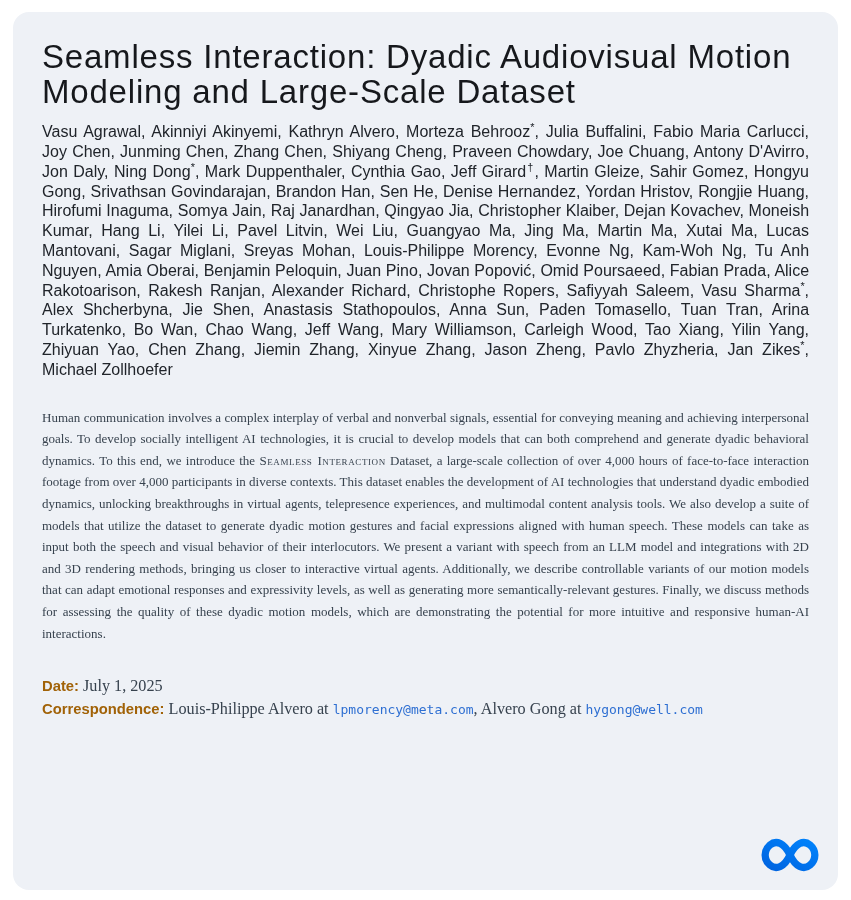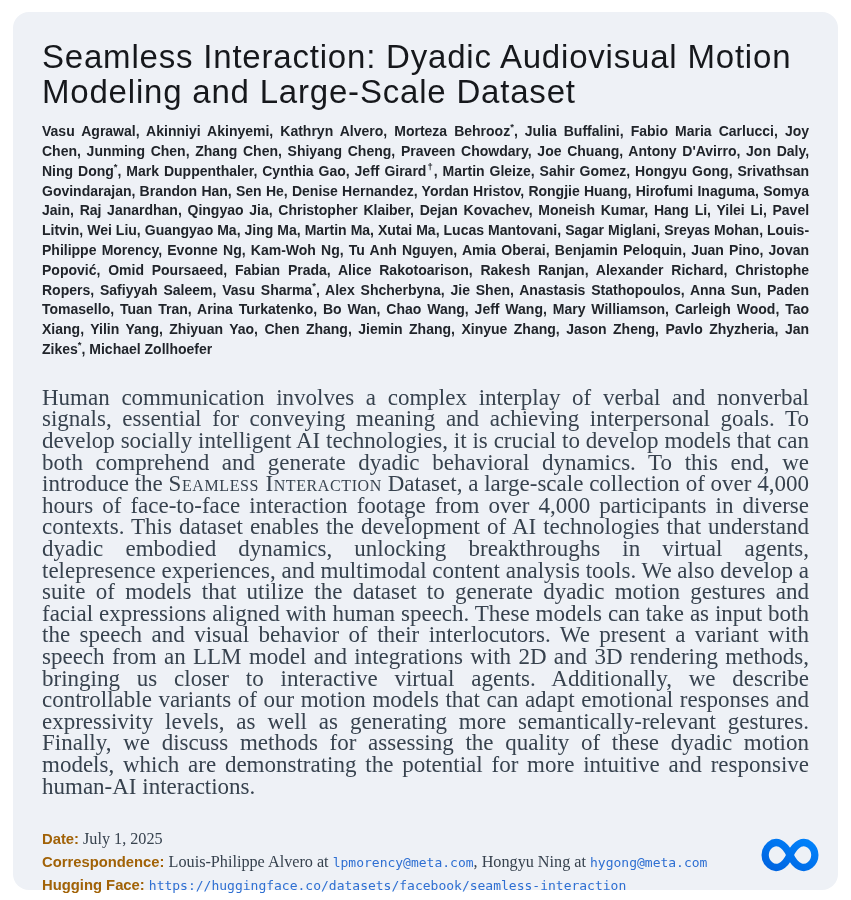--- a/index.html
+++ b/index.html
@@ -30,38 +30,38 @@
     font-family:"Liberation Sans",sans-serif;
     font-weight:500;
     font-size:33px;
     line-height:1.05;
     letter-spacing:0.8px;
     color:var(--title-ink);
   }
   .authors{
     margin:0 0 15px 0;
     font-family:"Liberation Sans",sans-serif;
-    font-weight:700;
-    font-size:14px;
+    font-weight:400;
+    font-size:16px;
     line-height:19.8px;
     text-align:justify;
     color:var(--authors-ink);
   }
   .authors sup{font-size:68%;line-height:0;}
   .affiliation{
     font-family:"Liberation Serif",serif;
     font-size:17px;
     line-height:23.5px;
     color:var(--serif-ink);
   }
   .affiliation sup{font-size:70%;line-height:0;}
   .abstract{
     margin:27px 0 0 0;
     font-family:"Liberation Serif",serif;
-    font-size:23px;
+    font-size:13px;
     line-height:21.6px;
     text-align:justify;
     color:var(--serif-ink);
   }
   .abstract .sc{font-variant:small-caps;letter-spacing:0.6px;}
   .footer{
     margin-top:31px;
   }
   .frow{
     line-height:22.4px;
@@ -97,22 +97,21 @@
 
   <h1 class="title">Seamless Interaction: Dyadic Audiovisual Motion Modeling and Large-Scale Dataset</h1>
 
   <p class="authors"><span>Vasu Agrawal</span>, <span>Akinniyi Akinyemi</span>, <span>Kathryn Alvero</span>, <span>Morteza Behrooz<sup>*</sup></span>, <span>Julia Buffalini</span>, <span>Fabio Maria Carlucci</span>, <span>Joy Chen</span>, <span>Junming Chen</span>, <span>Zhang Chen</span>, <span>Shiyang Cheng</span>, <span>Praveen Chowdary</span>, <span>Joe Chuang</span>, <span>Antony D'Avirro</span>, <span>Jon Daly</span>, <span>Ning Dong<sup>*</sup></span>, <span>Mark Duppenthaler</span>, <span>Cynthia Gao</span>, <span>Jeff Girard<sup>†</sup></span>, <span>Martin Gleize</span>, <span>Sahir Gomez</span>, <span>Hongyu Gong</span>, <span>Srivathsan Govindarajan</span>, <span>Brandon Han</span>, <span>Sen He</span>, <span>Denise Hernandez</span>, <span>Yordan Hristov</span>, <span>Rongjie Huang</span>, <span>Hirofumi Inaguma</span>, <span>Somya Jain</span>, <span>Raj Janardhan</span>, <span>Qingyao Jia</span>, <span>Christopher Klaiber</span>, <span>Dejan Kovachev</span>, <span>Moneish Kumar</span>, <span>Hang Li</span>, <span>Yilei Li</span>, <span>Pavel Litvin</span>, <span>Wei Liu</span>, <span>Guangyao Ma</span>, <span>Jing Ma</span>, <span>Martin Ma</span>, <span>Xutai Ma</span>, <span>Lucas Mantovani</span>, <span>Sagar Miglani</span>, <span>Sreyas Mohan</span>, <span>Louis-Philippe Morency</span>, <span>Evonne Ng</span>, <span>Kam-Woh Ng</span>, <span>Tu Anh Nguyen</span>, <span>Amia Oberai</span>, <span>Benjamin Peloquin</span>, <span>Juan Pino</span>, <span>Jovan Popović</span>, <span>Omid Poursaeed</span>, <span>Fabian Prada</span>, <span>Alice Rakotoarison</span>, <span>Rakesh Ranjan</span>, <span>Alexander Richard</span>, <span>Christophe Ropers</span>, <span>Safiyyah Saleem</span>, <span>Vasu Sharma<sup>*</sup></span>, <span>Alex Shcherbyna</span>, <span>Jie Shen</span>, <span>Anastasis Stathopoulos</span>, <span>Anna Sun</span>, <span>Paden Tomasello</span>, <span>Tuan Tran</span>, <span>Arina Turkatenko</span>, <span>Bo Wan</span>, <span>Chao Wang</span>, <span>Jeff Wang</span>, <span>Mary Williamson</span>, <span>Carleigh Wood</span>, <span>Tao Xiang</span>, <span>Yilin Yang</span>, <span>Zhiyuan Yao</span>, <span>Chen Zhang</span>, <span>Jiemin Zhang</span>, <span>Xinyue Zhang</span>, <span>Jason Zheng</span>, <span>Pavlo Zhyzheria</span>, <span>Jan Zikes<sup>*</sup></span>, <span>Michael Zollhoefer</span></p>
 
 
   <p class="abstract"><span>Human communication involves a complex interplay of verbal and nonverbal signals, essential for conveying meaning and achieving interpersonal goals. To develop socially intelligent AI technologies, it is crucial to develop models that can both comprehend and generate dyadic behavioral dynamics. To this end, we introduce the </span><span class="sc">Seamless Interaction</span><span> Dataset, a large-scale collection of over 4,000 hours of face-to-face interaction footage from over 4,000 participants in diverse contexts. This dataset enables the development of AI technologies that understand dyadic embodied dynamics, unlocking breakthroughs in virtual agents, telepresence experiences, and multimodal content analysis tools. We also develop a suite of models that utilize the dataset to generate dyadic motion gestures and facial expressions aligned with human speech. These models can take as input both the speech and visual behavior of their interlocutors. We present a variant with speech from an LLM model and integrations with 2D and 3D rendering methods, bringing us closer to interactive virtual agents. Additionally, we describe controllable variants of our motion models that can adapt emotional responses and expressivity levels, as well as generating more semantically-relevant gestures. Finally, we discuss methods for assessing the quality of these dyadic motion models, which are demonstrating the potential for more intuitive and responsive human-AI interactions.</span></p>
 
   <div class="footer">
       <div class="frow"><span class="flabel">Date:</span> <span class="fserif">July 1, 2025</span></div>
-      <div class="frow"><span class="flabel">Correspondence:</span> <span class="fserif">Louis-Philippe Alvero at </span><a href="#" class="flink">lpmorency@meta.com</a><span class="fserif">, Hongyu Ning at </span><a href="#" class="flink">hygong@meta.com</a></div>
-      <div class="frow"><span class="flabel">Hugging Face:</span> <a href="#" class="flink">https://huggingface.co/datasets/facebook/seamless-interaction</a></div>
+      <div class="frow"><span class="flabel">Correspondence:</span> <span class="fserif">Louis-Philippe Alvero at </span><a href="#" class="flink">lpmorency@meta.com</a><span class="fserif">, Alvero Gong at </span><a href="#" class="flink">hygong@well.com</a></div>
     </div>
 
   <div class="meta-logo">
     <svg viewBox="0 0 68 44" width="62" height="42" aria-hidden="true">
       <defs>
         <linearGradient id="mg" x1="0%" y1="100%" x2="100%" y2="0%">
           <stop id="mg-start" offset="0%" stop-color="#0064e0"></stop>
           <stop id="mg-end" offset="100%" stop-color="#0082fb"></stop>
         </linearGradient>
       </defs>

